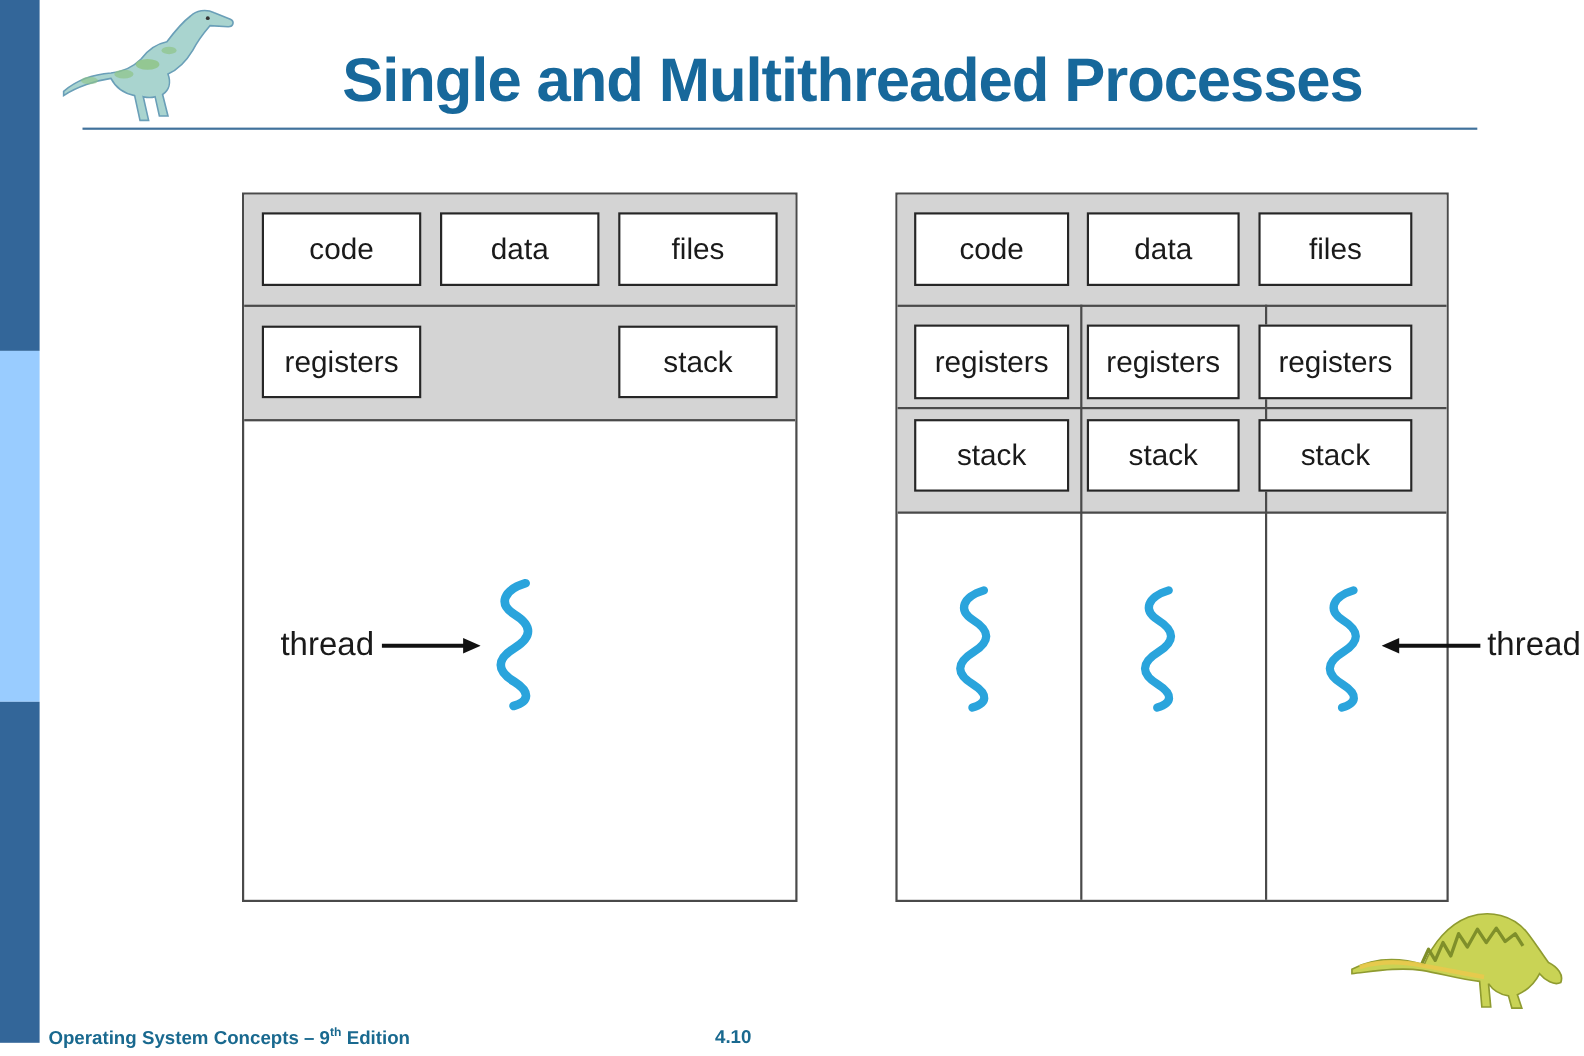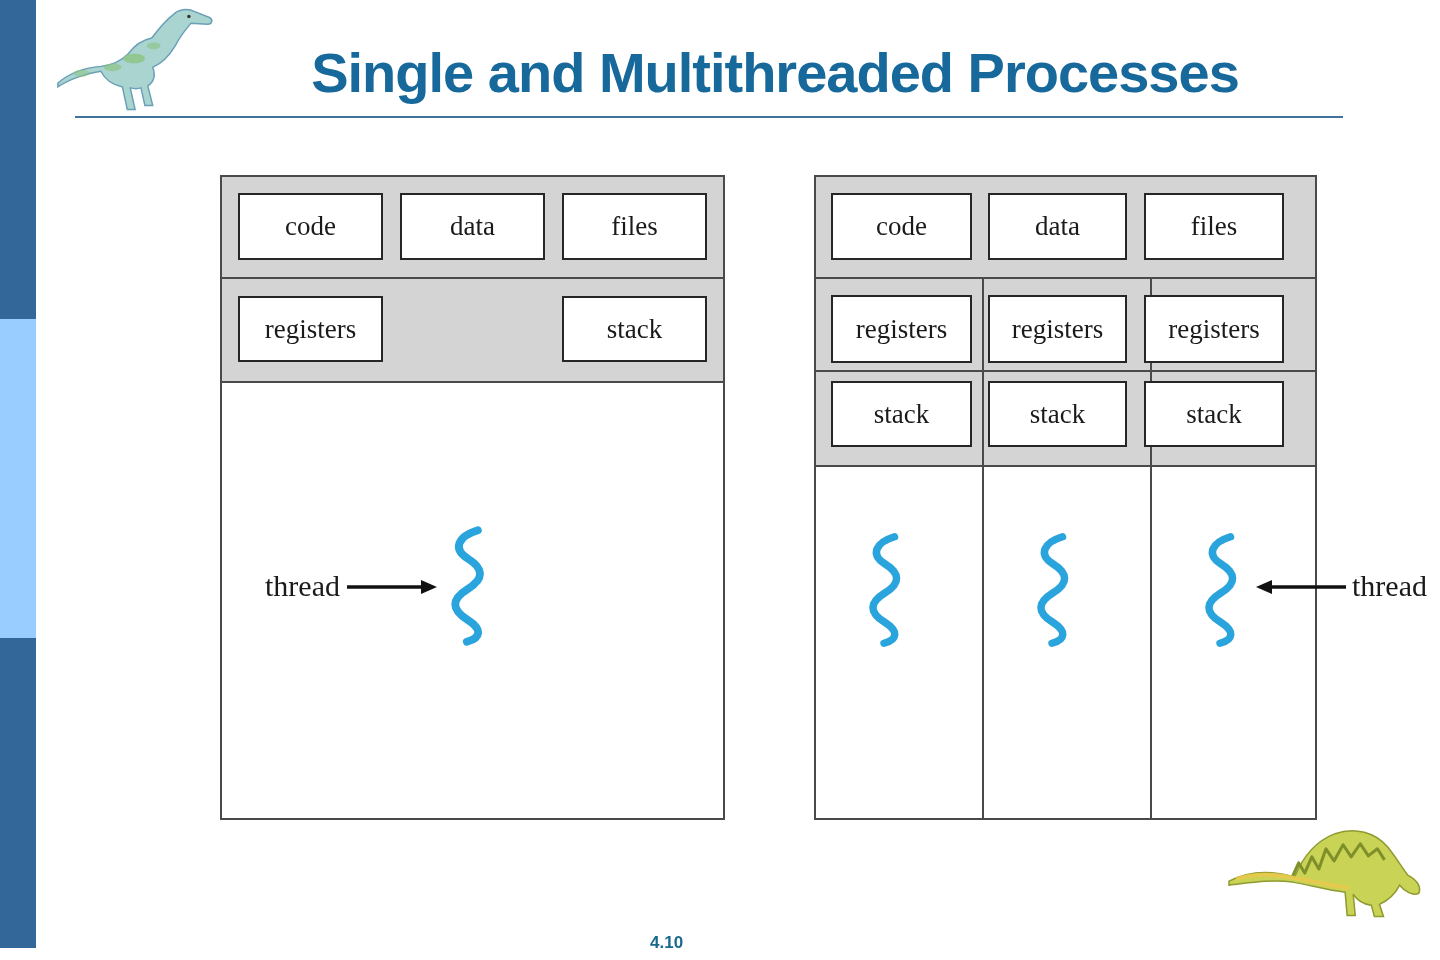--- a/index.html
+++ b/index.html
@@ -16,34 +16,34 @@
   
   .title {
     position:absolute; left:200px; top:40px; width:1150px;
     text-align:center; font-size:56px; font-weight:bold; color:#17689b;
     letter-spacing:-1px; white-space:nowrap;
   }
   .title-rule { position:absolute; left:75px; top:116px; width:1268px; height:2px; background:#41729c; }
   .logo-svg { position:absolute; left:52px; top:4px; width:176px; height:114px; }
 
   
-  .panel { position:absolute; background:#ffffff; border:2px solid #4a4a4a; box-sizing:border-box;font-family:Liberation Serif, serif; }
+  .panel { position:absolute; background:#ffffff; border:2px solid #4a4a4a; box-sizing:border-box; }
   #panel-single { left:220px; top:175px; width:505px; height:645px; }
   #panel-multi  { left:814px; top:175px; width:503px; height:645px; }
   .gray  { position:absolute; left:0; right:0; background:#d4d4d4; }
   .hline { position:absolute; left:0; right:0; height:2px; background:#4a4a4a; }
   .vline { position:absolute; width:2px; background:#4a4a4a; }
   .box {
     position:absolute; background:#ffffff; border:2px solid #262626; box-sizing:border-box;
     display:flex; align-items:center; justify-content:center;
     font-size:27px; color:#1a1a1a;
   }
 
   .thread-label {
-    position:absolute; font-size:30px; color:#1a1a1a; top:569px; white-space:nowrap;font-family:Liberation Serif, serif;
+    position:absolute; font-size:30px; color:#1a1a1a; top:569px; white-space:nowrap;
   }
   .caption {
     position:absolute; top:845px; text-align:center; font-size:29px; color:#111111;
   }
   .squiggle { position:absolute; }
   .arrow-svg { position:absolute; top:577px; }
 
   
   .footer-text { position:absolute; font-weight:bold; color:#19698f; white-space:nowrap; }
   #footer-book { left:44px; top:933px; font-size:17px; }
@@ -134,15 +134,18 @@
   </svg>
   <div class="thread-label" style="left:1352px;text-align:left;">thread</div>
 
 
   <svg class="dino-br" viewBox="0 0 210 100">
     <path fill="#c9d355" stroke="#8f9b30" stroke-width="1.5" d="M3,62 C26,50 48,52 68,58 C76,38 90,22 108,15 C128,8 148,14 160,28 C168,38 174,48 180,56 C188,60 194,67 191,74 C185,77 177,72 172,66 C168,74 161,81 152,85 L156,97 L147,97 L144,86 C137,85 130,81 126,75 L128,96 L120,96 L118,73 C100,71 84,66 66,63 C44,60 22,64 3,66 Z"></path>
     <path d="M66,57 L72,44 L78,54 L85,38 L92,50 L99,30 L107,42 L116,26 L124,38 L133,25 L141,37 L150,30 L157,41" fill="none" stroke="#7f8f2a" stroke-width="3" stroke-linejoin="round"></path>
     <path d="M10,60 C30,54 50,55 68,59 C86,62 104,66 122,69" stroke="#e9c94d" stroke-width="4" fill="none" opacity="0.9"></path>
   </svg>
 
+  <div class="footer-text" id="footer-book">
+    <span>Operating System Concepts – 9</span><sup>th</sup><span> Edition</span>
+  </div>
   <div class="footer-text" id="footer-page">4.10</div>
 
 </div>
 
 </body></html>

